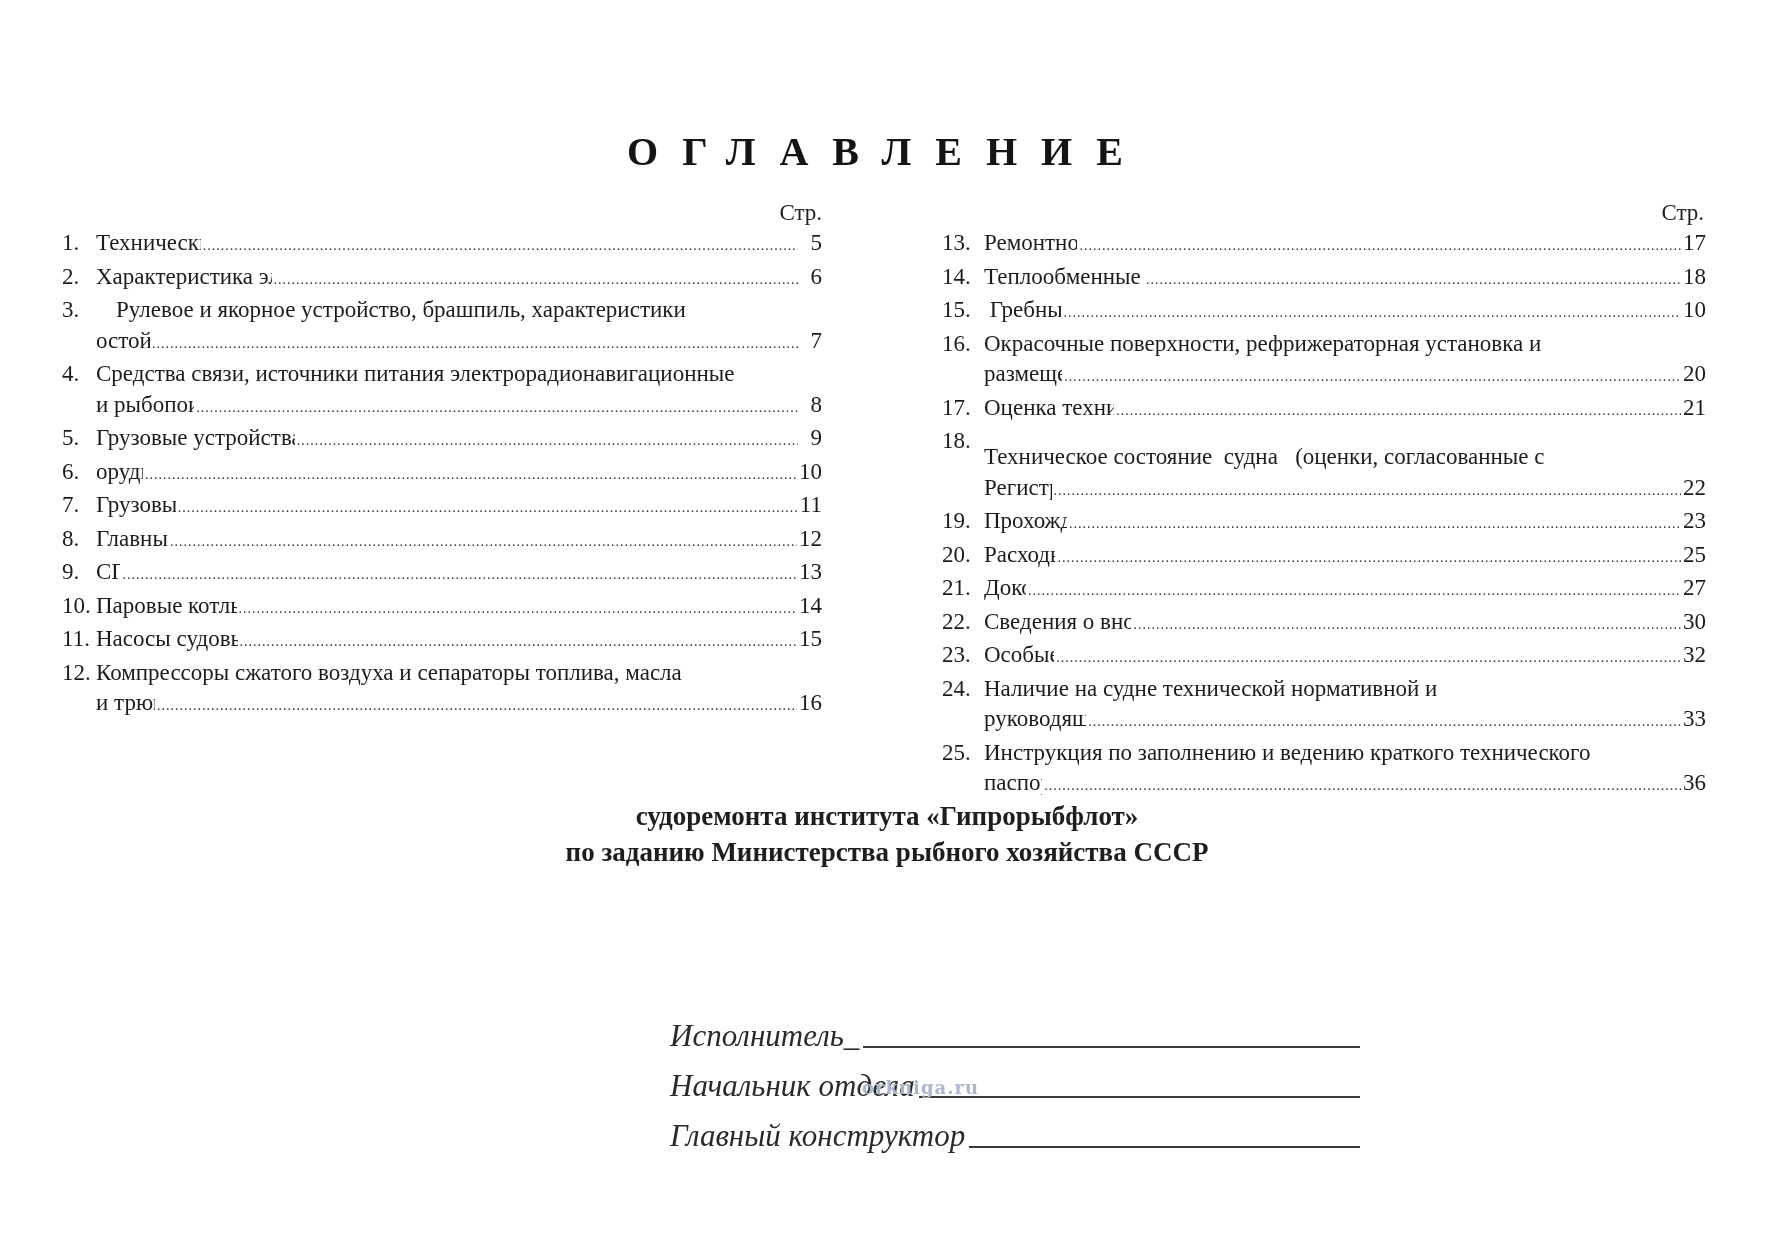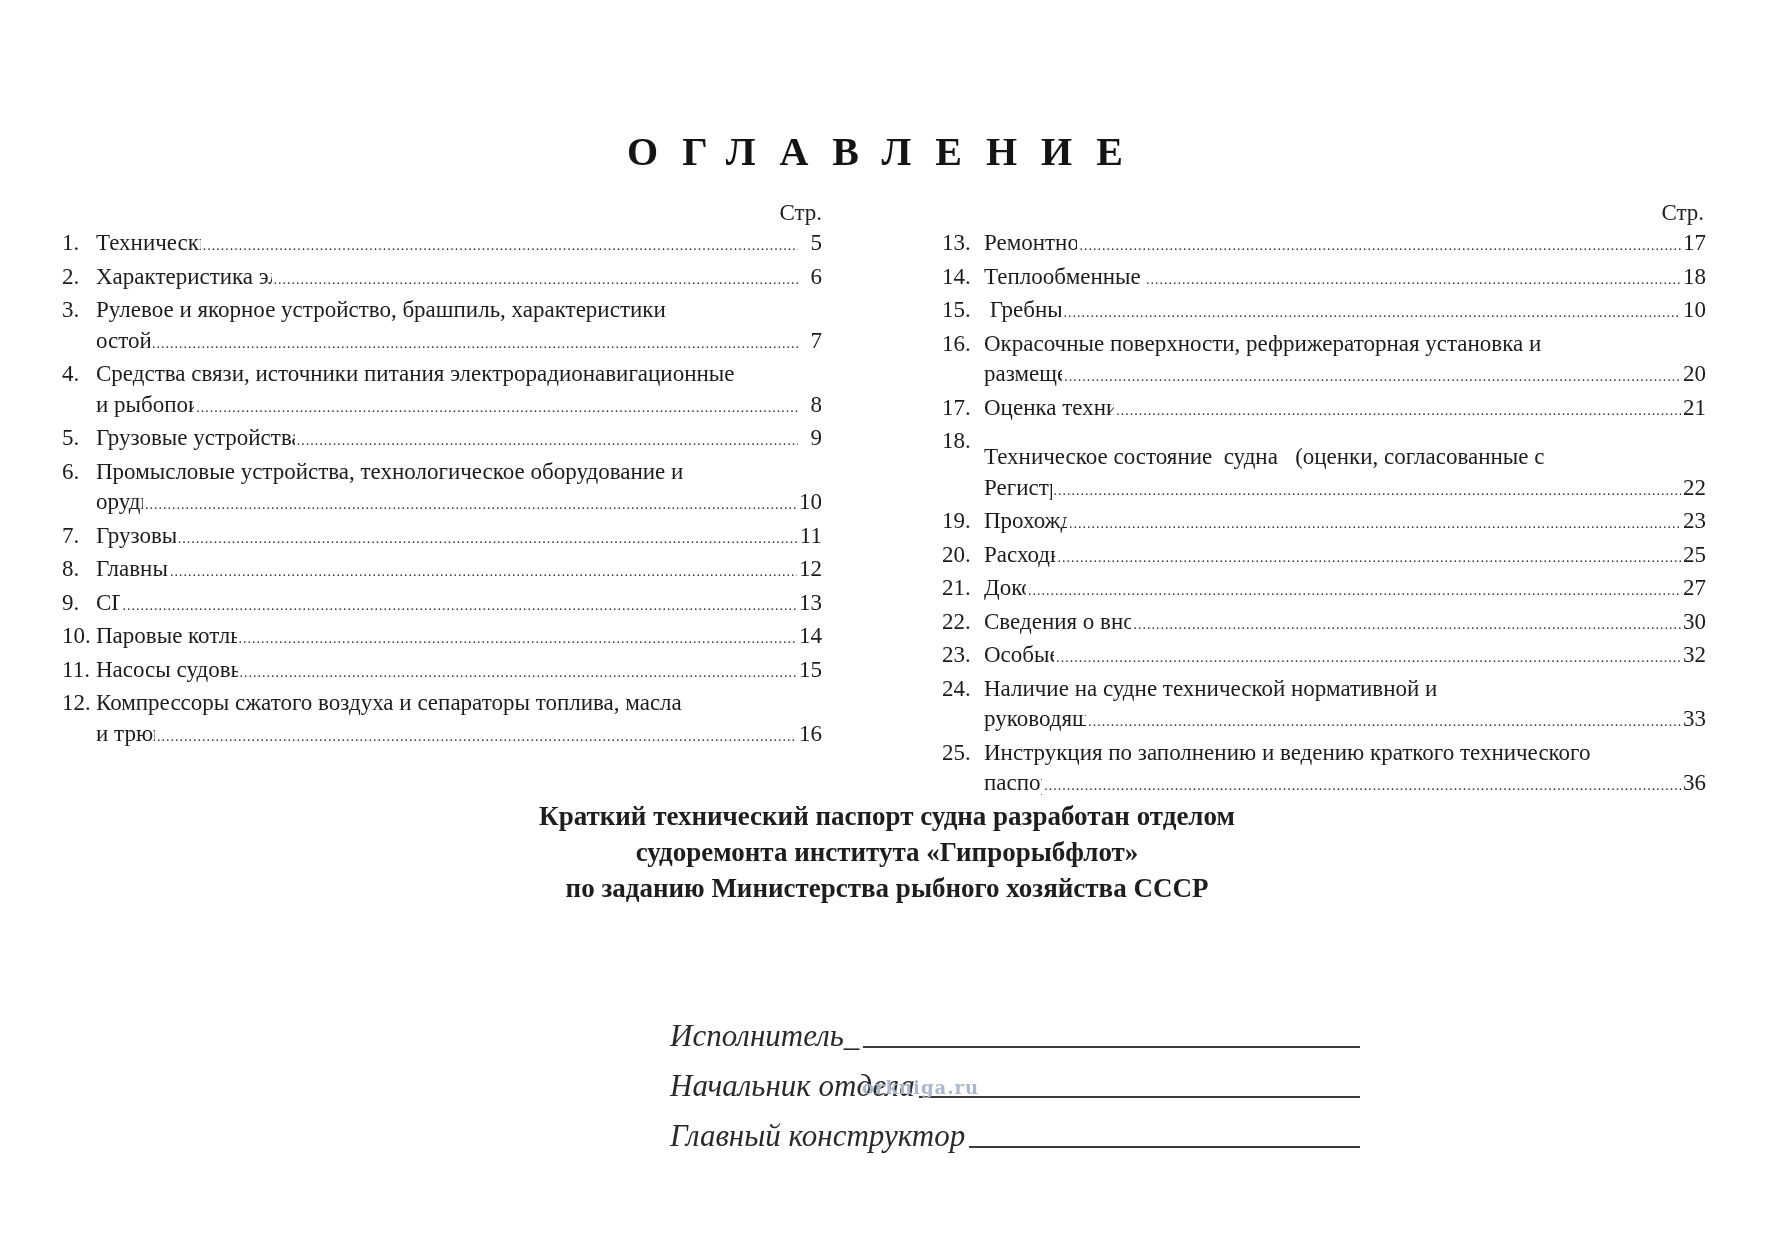--- a/index.html
+++ b/index.html
@@ -156,21 +156,21 @@
               <span class="toc-text" style="white-space: pre;">Характеристика элементов корпуса судна и кренование</span>
               <span class="toc-dots"></span>
               <span class="toc-page">6</span>
             </div>
           </div>
         </div>
         <div class="toc-item">
           <span class="toc-num">3.</span>
           <div class="toc-body">
             <div class="toc-line">
-              <span class="toc-text" style="white-space: pre;">Рулевое и якорное устройство, брашпиль, характеристики</span>
+              <span class="toc-text" style="white-space: pre; margin-left: 20px;">Рулевое и якорное устройство, брашпиль, характеристики</span>
             </div>
             <div class="toc-line">
               <span class="toc-text" style="white-space: pre;">остойчивости</span>
               <span class="toc-dots"></span>
               <span class="toc-page">7</span>
             </div>
           </div>
         </div>
         <div class="toc-item">
           <span class="toc-num">4.</span>
@@ -191,23 +191,20 @@
             <div class="toc-line">
               <span class="toc-text" style="white-space: pre;">Грузовые устройства, спасательные и противопожарные средства</span>
               <span class="toc-dots"></span>
               <span class="toc-page">9</span>
             </div>
           </div>
         </div>
         <div class="toc-item">
           <span class="toc-num">6.</span>
           <div class="toc-body">
-            <div class="toc-line">
-              <span class="toc-text" style="white-space: pre;">Промысловые устройства, технологическое оборудование и</span>
-            </div>
             <div class="toc-line">
               <span class="toc-text" style="white-space: pre;">орудия лова</span>
               <span class="toc-dots"></span>
               <span class="toc-page">10</span>
             </div>
           </div>
         </div>
         <div class="toc-item">
           <span class="toc-num">7.</span>
           <div class="toc-body">
@@ -416,21 +413,20 @@
               <span class="toc-text" style="white-space: pre;">паспорта судна</span>
               <span class="toc-dots"></span>
               <span class="toc-page">36</span>
             </div>
           </div>
         </div>
       </div>
   </div>
 
   <div class="credit">
-    <div>Краткий технический паспорт судна разработан отделом</div>
     <div>судоремонта института «Гипрорыбфлот»</div>
     <div>по заданию Министерства рыбного хозяйства СССР</div>
   </div>
 
   <div class="signatures">
     <div class="sig-row">
       <span class="sig-label">Исполнитель_</span>
       <span class="sig-line"></span>
     </div>
     <div class="sig-row">

